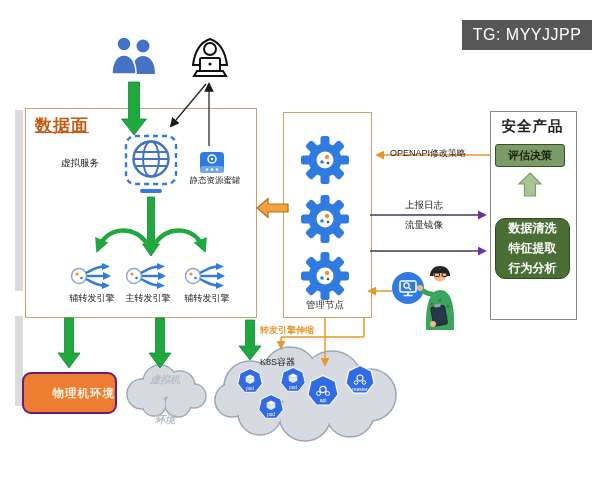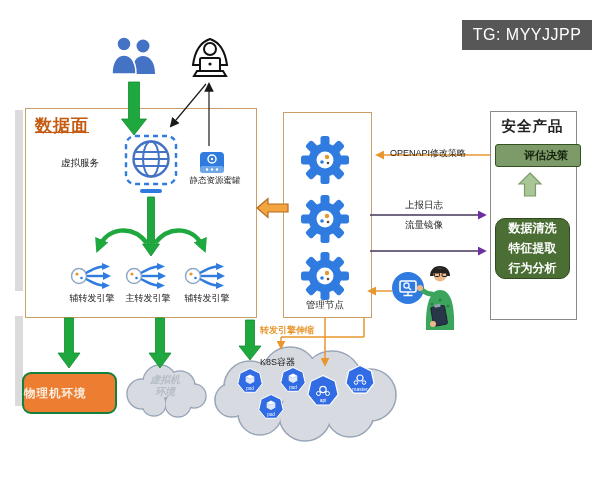--- a/index.html
+++ b/index.html
@@ -6,25 +6,25 @@
   #stage{
     position:relative;width:600px;height:480px;background:#ffffff;overflow:hidden;
     font-family:"Liberation Sans","DejaVu Sans",sans-serif;color:#1a1a1a;
   }
   .lbl{position:absolute;z-index:6;font-size:9px;line-height:1.15;text-align:center;color:#1a1a1a;}
   .plane-box{position:absolute;border:1.5px solid #C9A06A;background:#fff;z-index:1;}
   .plane-title{position:absolute;z-index:6;font-weight:bold;font-size:17px;color:#C55A11;letter-spacing:1px;text-decoration:underline;}
   .sec-box{position:absolute;border:1.5px solid #8a8a8a;background:#fff;z-index:1;}
   .sec-title{position:absolute;z-index:6;font-weight:bold;font-size:14.5px;color:#222;letter-spacing:1px;text-align:center;}
   .decision{position:absolute;z-index:6;background:#7D9B68;border:1.5px solid #33521F;border-radius:3px;
-    font-size:11px;font-weight:bold;color:#15220D;display:flex;align-items:center;justify-content:center;padding-left:16px;}
+    font-size:11px;font-weight:bold;color:#15220D;display:flex;align-items:center;justify-content:center;}
   .analysis{position:absolute;z-index:6;background:#4A6E33;border:1.5px solid #2F4A1D;border-radius:10px;
     font-size:12px;font-weight:bold;color:#fff;display:flex;flex-direction:column;align-items:center;justify-content:center;gap:3px;}
-  .phys{position:absolute;z-index:2;background:#ED7D31;border:2px solid #15803d;border-radius:9px;
-    font-size:11.5px;font-weight:bold;color:#FBEFE2;display:flex;align-items:center;justify-content:flex-start;letter-spacing:1px;}
+  .phys{position:absolute;z-index:2;background:#ED7D31;border:2px solid #701a75;border-radius:9px;
+    font-size:11.5px;font-weight:bold;color:#FBEFE2;display:flex;align-items:center;justify-content:flex-end;letter-spacing:1px;}
   .wm{position:absolute;z-index:8;background:#575757;color:#fff;display:flex;align-items:center;justify-content:center;}
   .strip{position:absolute;background:#DBDBDB;z-index:0;}
   svg{display:block;}
   .icon{position:absolute;z-index:3;}
   .overlay{position:absolute;left:0;top:0;z-index:5;pointer-events:none;}
   .vm-text{position:absolute;z-index:6;font-size:10px;font-weight:bold;color:#B6BDC6;text-align:center;line-height:12px;}
   .orange-lbl{color:#E8962E;font-weight:bold;}
 </style>
 </head>
 <body>
@@ -207,21 +207,21 @@
       <circle cx="22" cy="32" r="14.2"></circle>
         <circle cx="40" cy="20" r="16.2"></circle>
         <circle cx="60" cy="24" r="14.2"></circle>
       <circle cx="74" cy="34" r="11.2"></circle>
         <circle cx="58" cy="42" r="12.2"></circle>
         <circle cx="34" cy="42" r="11.2"></circle>
     </g>
   </svg>
   <div class="vm-text" style="left:130px;top:374px;width:70px;font-style:italic;">
     <span style="display:block;">虚拟机</span>
-    <span style="display:block;">环境</span>
+    <span style="display:block;margin-top:28px;">环境</span>
   </div>
 
   <svg class="icon" style="left:210px;top:345px;z-index:2;" width="200" height="100" viewBox="0 0 200 100">
     <g fill="#D7DBE1" stroke="#9AA7B8" stroke-width="1.6">
       <circle cx="40" cy="42" r="26"></circle>
         <circle cx="80" cy="30" r="28"></circle>
         <circle cx="122" cy="36" r="30"></circle>
       <circle cx="160" cy="50" r="26"></circle>
         <circle cx="140" cy="68" r="24"></circle>
         <circle cx="95" cy="70" r="26"></circle>

